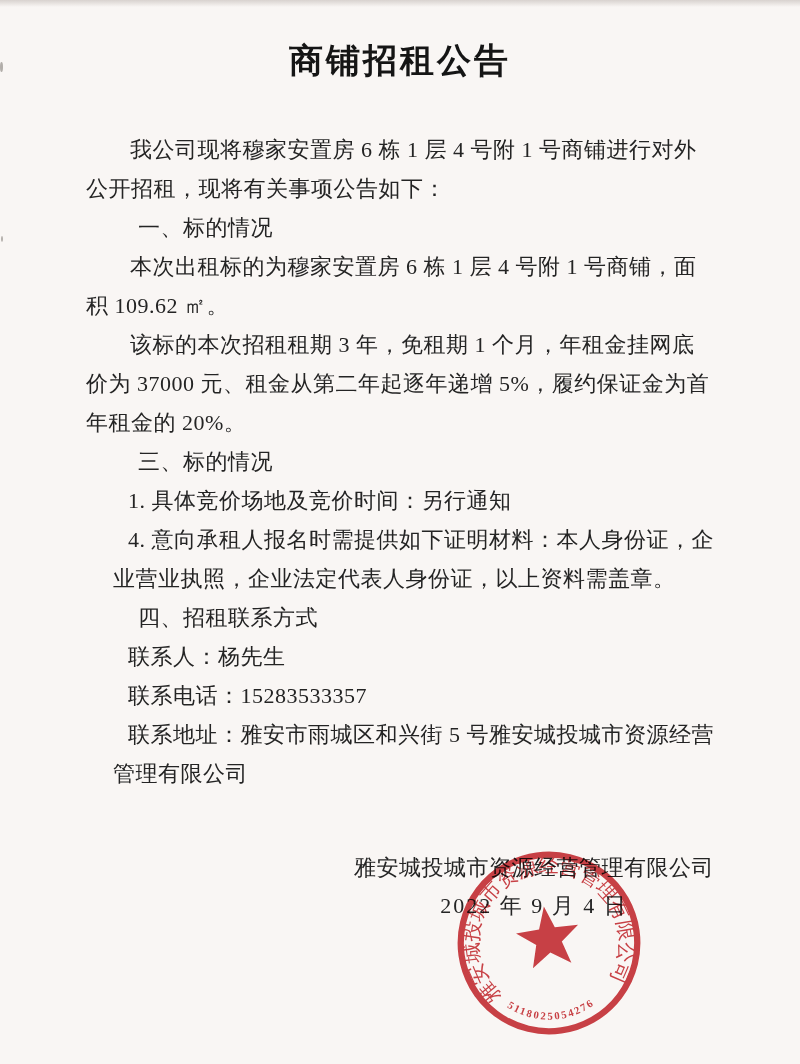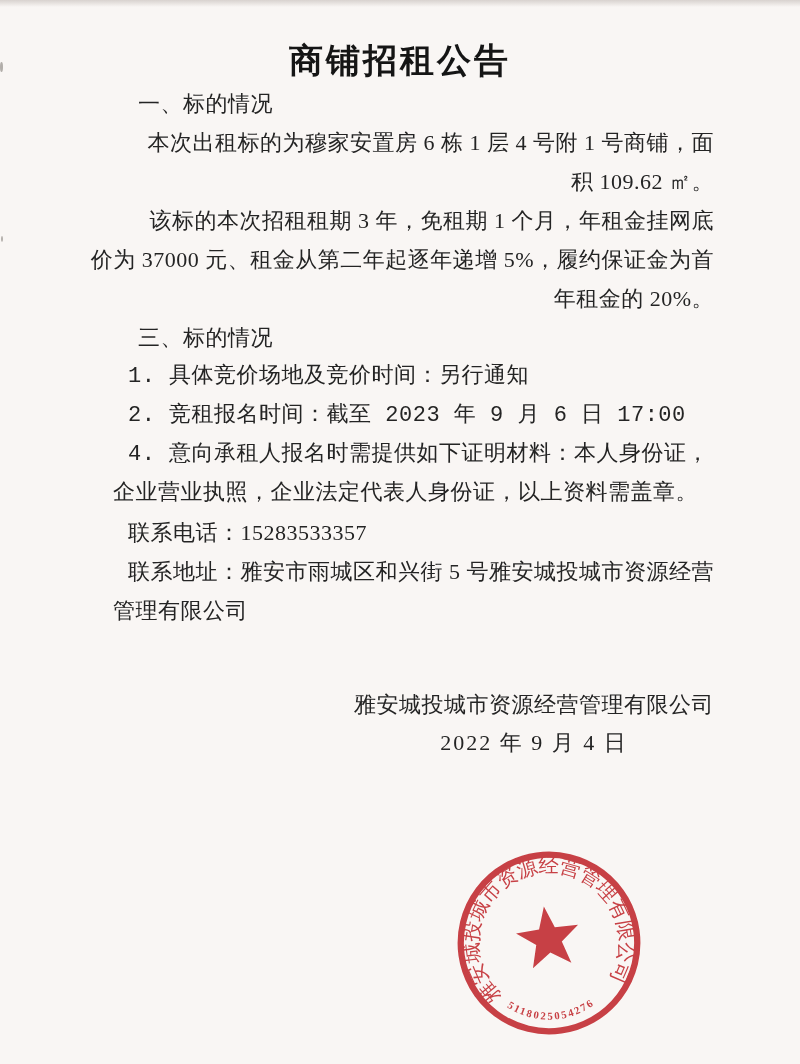--- a/index.html
+++ b/index.html
@@ -24,22 +24,22 @@
     position:absolute;top:34px;left:86px;right:86px;
   }
   .doc-title{
     text-align:center;
     font-size:34px;font-weight:700;letter-spacing:3px;
     color:#151515;margin:4px 0 0 0;
   }
   p{margin:0;font-size:22px;line-height:39px;letter-spacing:.5px;color:#242424;}
   .intro{margin-top:46px;text-indent:44px;}
   .sec-heading{text-indent:52px;}
-  .sec-body{text-indent:44px;text-align:right;}
-  .list-item{padding-left:27px;text-indent:15px;font-family:Liberation Mono, monospace;}
+  .sec-body{text-indent:44px;}
+  .list-item{padding-left:27px;text-indent:15px;}
   .contact-line{padding-left:27px;text-indent:15px;}
   .signature{
     width:-moz-fit-content;width:fit-content;
     margin:56px 0 0 auto;
     text-align:center;
   }
   .signature .company{font-size:22px;line-height:38px;letter-spacing:.5px;color:#242424;}
   .signature .date{font-size:22px;line-height:38px;letter-spacing:2px;color:#242424;}
   .stamp{
     position:absolute;
@@ -56,31 +56,33 @@
 <body>
 
 <div class="page">
   <div class="scan-top-edge"></div>
   <div class="speck s1"></div>
   <div class="speck s2"></div>
 
   <div class="content">
     <h1 class="doc-title">商铺招租公告</h1>
 
+    <p class="intro">我公司现将穆家安置房 6 栋 1 层 4 号附 1 号商铺进行对外公开招租，现将有关事项公告如下：</p>
 
     <p class="sec-heading">一、标的情况</p>
     <p class="sec-body">本次出租标的为穆家安置房 6 栋 1 层 4 号附 1 号商铺，面积 109.62 ㎡。</p>
 
     <p class="sec-body">该标的本次招租租期 3 年，免租期 1 个月，年租金挂网底价为 37000 元、租金从第二年起逐年递增 5%，履约保证金为首年租金的 20%。</p>
 
     <p class="sec-heading">三、标的情况</p>
     <p class="list-item">1. 具体竞价场地及竞价时间：另行通知</p>
-    <p class="list-item">2. 竞租报名时间：截至 2023 年 9 月 6 日 17:00</p>
     <p class="list-item">4. 意向承租人报名时需提供如下证明材料：本人身份证，企业营业执照，企业法定代表人身份证，以上资料需盖章。</p>
 
+    <p class="sec-heading">四、招租联系方式</p>
+    <p class="contact-line">联系人：杨先生</p>
     <p class="contact-line">联系电话：15283533357</p>
     <p class="contact-line">联系地址：雅安市雨城区和兴街 5 号雅安城投城市资源经营管理有限公司</p>
 
     <div class="signature">
       <div class="company">雅安城投城市资源经营管理有限公司</div>
       <div class="date">2022 年 9 月 4 日</div>
     </div>
   </div>
 
   <svg class="stamp" viewBox="0 0 200 200" aria-hidden="true">

